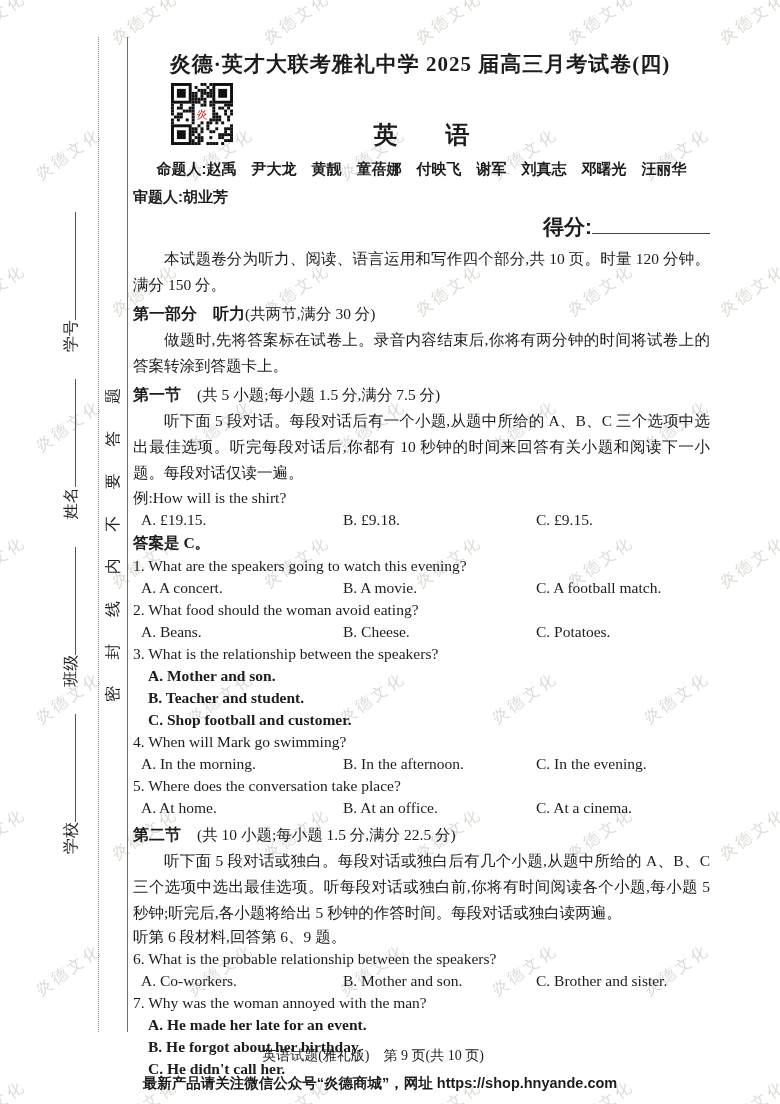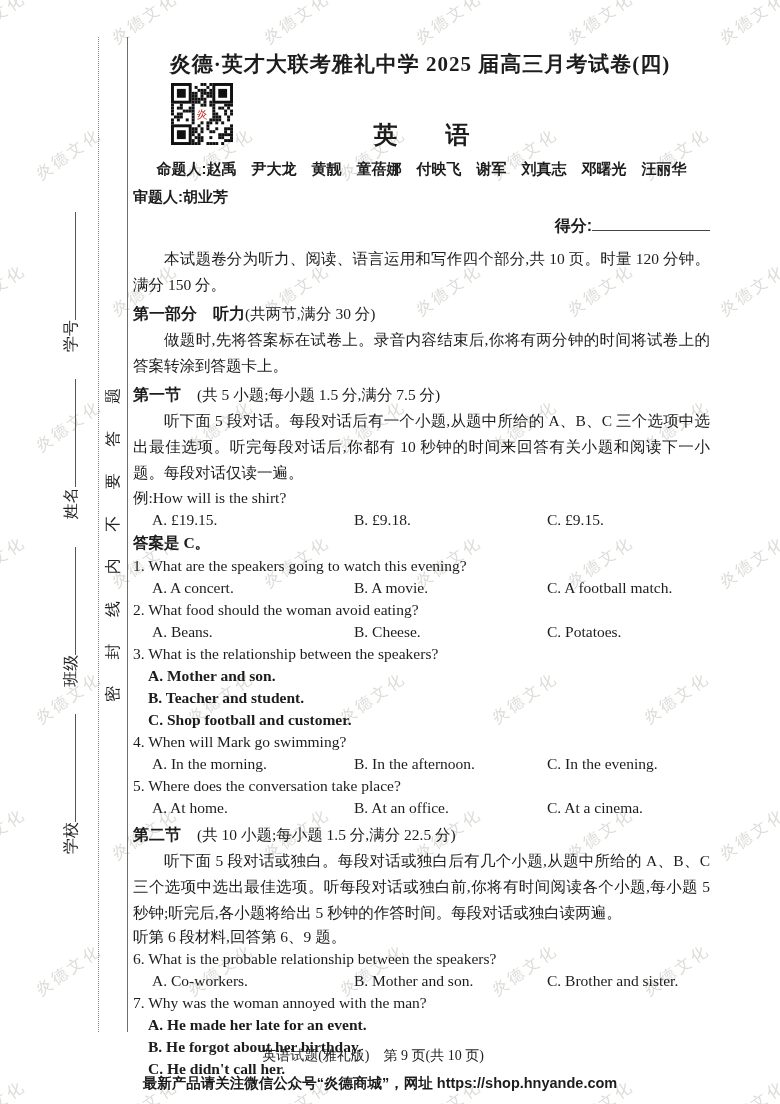--- a/index.html
+++ b/index.html
@@ -22,35 +22,35 @@
   
   .exam-title{position:absolute;left:120px;top:36px;width:600px;text-align:center;
               font-size:21px;font-weight:bold;letter-spacing:1px;white-space:nowrap;z-index:3;}
   .qr{position:absolute;left:171px;top:83px;width:62px;height:62px;z-index:3;}
   .subject{position:absolute;left:133px;top:99px;width:577px;text-align:center;
            font-size:24px;font-weight:bold;z-index:3;}
   .setters{position:absolute;left:123px;top:160px;width:597px;text-align:center;font-size:15px;
            font-weight:bold;font-family:"Liberation Sans","DejaVu Sans",sans-serif;white-space:nowrap;z-index:3;}
   .reviewer{position:absolute;left:133px;top:188px;width:577px;font-size:15px;
             font-weight:bold;font-family:"Liberation Sans",sans-serif;z-index:3;}
-  .score-row{position:absolute;left:133px;top:213px;width:577px;text-align:right;font-size:16px;
+  .score-row{position:absolute;left:133px;top:213px;width:577px;text-align:right;font-size:21px;
              font-weight:bold;font-family:"Liberation Sans",sans-serif;z-index:3;}
   .score-blank{display:inline-block;width:118px;height:17px;border-bottom:1px solid #444;}
   
   .content{position:absolute;left:133px;top:246px;width:577px;z-index:3;font-size:15.5px;}
   .para{margin:0;line-height:26px;text-indent:2em;text-align:justify;}
   .head{margin:3px 0 1px 0;line-height:25px;font-size:16px;}
   .head .bh{font-weight:bold;font-family:"Liberation Sans","DejaVu Sans",sans-serif;}
   .head .note{font-size:15.5px;font-weight:normal;}
   .flush{margin:0;line-height:22px;text-indent:0;}
   .example-line{line-height:22px;margin-top:1px;}
   .answer-note{line-height:24px;font-weight:bold;}
   .q{margin:0;}
   .q-line{line-height:22px;}
-  .opts-row{display:grid;grid-template-columns:202px 193px auto;margin-left:19px;line-height:22px;}
+  .opts-row{display:grid;grid-template-columns:202px 193px auto;margin-left:8px;line-height:22px;}
   .opts-stack{margin-left:15px;line-height:22px;font-weight:bold;}
   .opts-stack div{line-height:22px;}
   
   .page-footer{position:absolute;left:133px;top:1047px;width:480px;text-align:center;
                font-size:14px;z-index:3;}
   .promo{position:absolute;left:0;top:1074px;width:760px;text-align:center;font-size:14.5px;
          font-weight:bold;font-family:"Liberation Sans","DejaVu Sans",sans-serif;z-index:3;}
 </style>
 </head>
 <body>

